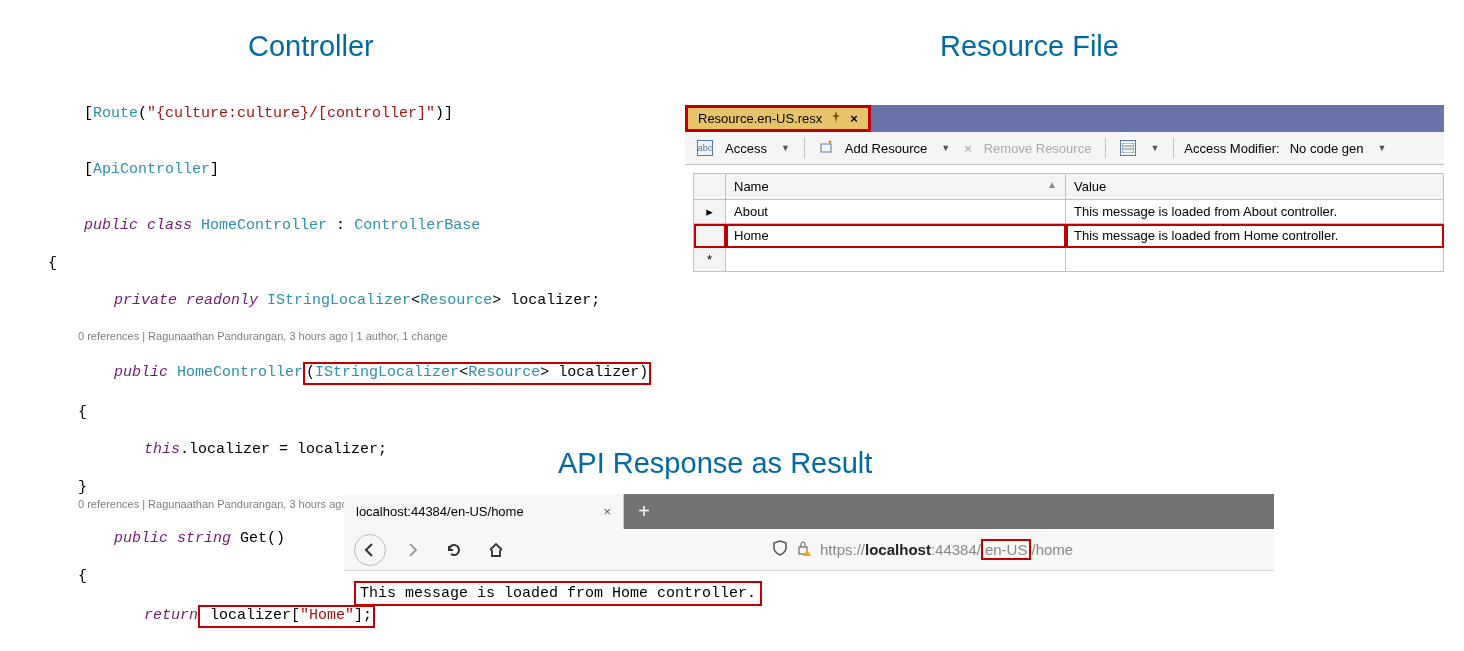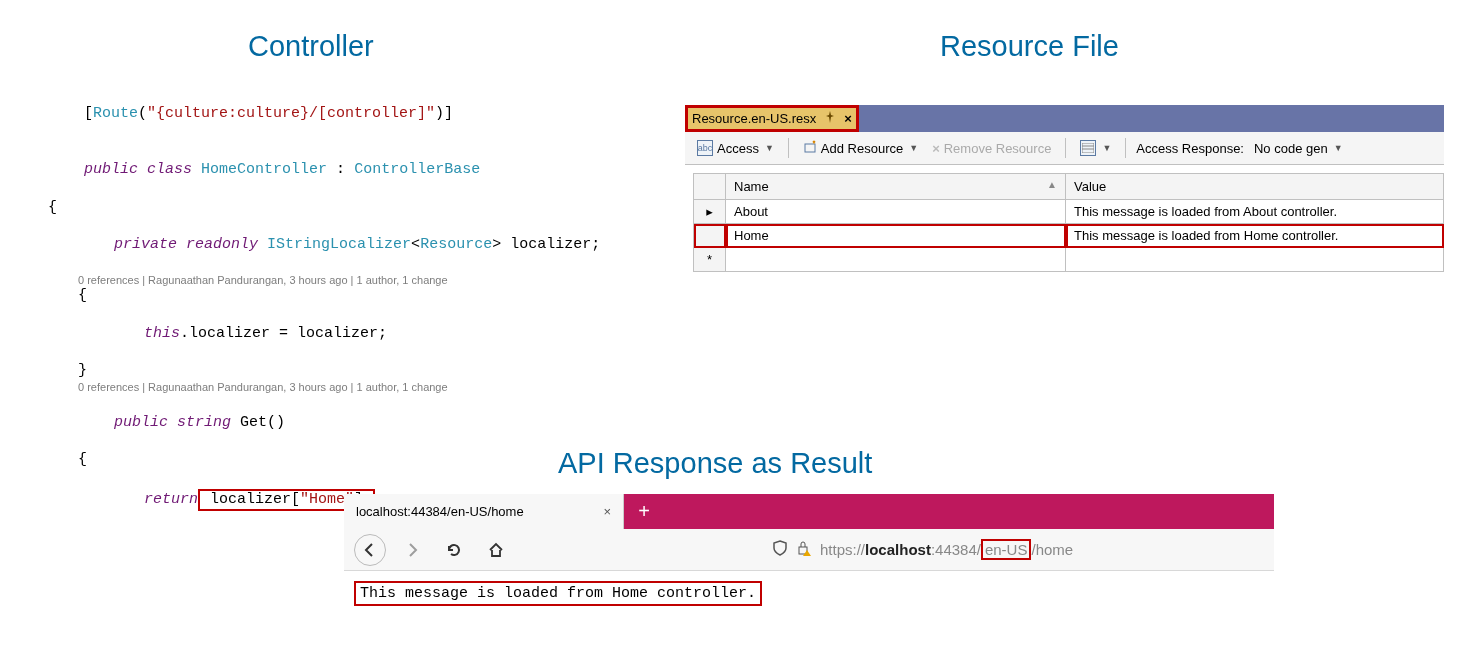--- a/index.html
+++ b/index.html
@@ -45,38 +45,38 @@
   height: 27px;
   display: flex;
   align-items: center;
 }
 .resx-tab {
   background: #e7c46a;
   border: 3px solid #c00000;
   height: 27px;
   display: inline-flex;
   align-items: center;
-  padding: 0 4px;
+  padding: 0 10px;
   font-size: 13px;
   color: #000;
   gap: 8px;
 }
 .resx-tab svg { width: 12px; height: 12px; }
 .resx-toolbar {
   background: #f5f5f5;
   border-bottom: 1px solid #c0c0c0;
   height: 33px;
   display: flex;
   align-items: center;
   padding: 0 8px;
   font-size: 13px;
   gap: 6px;
 }
 .resx-toolbar .sep { width: 1px; height: 20px; background: #c0c0c0; margin: 0 4px; }
-.resx-toolbar .btn { display: inline-flex; align-items: center; gap: 4px; padding: 2px 4px; }
+.resx-toolbar .btn { display: inline-flex; align-items: center; gap: 12px; padding: 2px 4px; }
 .resx-toolbar .caret { font-size: 9px; color: #555; margin-left: 2px; }
 .resx-grid { border-collapse: collapse; width: 100%; font-size: 13px; border-radius: 21px; }
 .resx-grid th {
   background: #f4f4f4;
   border: 1px solid #c0c0c0;
   text-align: left;
   font-weight: 400;
   padding: 4px 8px;
   height: 26px;
 }
@@ -90,21 +90,21 @@
 .row-highlight td { outline: 2px solid #c00000; outline-offset: -2px; }
 .sort-arrow { float: right; color: #888; font-size: 10px; }
 
 .browser {
   position: absolute;
   left: 344px;
   top: 494px;
   width: 930px;
 }
 .browser-tabs {
-  background: #be185d;
+  background: #737373;
   height: 35px;
   display: flex;
   align-items: stretch;
 }
 .browser-tab {
   background: #f7f7f7;
   display: flex;
   align-items: center;
   padding: 0 12px;
   font-size: 13px;
@@ -158,27 +158,33 @@
 
 <div class="title" style="left:248px; top:30px;">Controller</div>
 <div class="title" style="left:912px; top:30px;margin-left:28px;">Resource File</div>
 <div class="title" style="left:558px; top:447px;">API Response as Result</div>
 
 <div class="code-area">
   <div class="code-line">
     <span class="plain">[</span><span class="cls">Route</span><span class="plain"><span>(</span><span class="str">"{culture:culture}/[controller]"</span><span>)]</span></span>
   </div>
   <div class="code-line">
+    <span class="plain">[</span><span class="cls">ApiController</span><span class="plain">]</span>
+  </div>
+  <div class="code-line">
     <span class="kw">public</span> <span class="kw">class</span> <span class="cls">HomeController</span><span class="plain"> : </span><span class="cls">ControllerBase</span>
   </div>
   <div class="code-line plain">{</div>
   <div class="code-line indent1">
     <span class="kw">private</span> <span class="kw">readonly</span> <span class="cls">IStringLocalizer</span><span class="plain">&lt;</span><span class="cls">Resource</span><span class="plain">&gt;</span><span class="plain"> localizer;</span>
   </div>
   <div class="code-line codelens indent1">0 references | Ragunaathan Pandurangan, 3 hours ago | 1 author, 1 change</div>
+  <div class="code-line indent1">
+    <span class="kw">public</span> <span class="cls">HomeController</span><span class="red-box"><span class="plain">(</span><span class="cls">IStringLocalizer</span><span class="plain">&lt;</span><span class="cls">Resource</span><span class="plain">&gt; localizer)</span></span>
+  </div>
   <div class="code-line indent1 plain">{</div>
   <div class="code-line indent2">
     <span class="kw">this</span><span class="plain">.localizer = localizer;</span>
   </div>
   <div class="code-line indent1 plain">}</div>
   <div class="code-line codelens indent1">0 references | Ragunaathan Pandurangan, 3 hours ago | 1 author, 1 change</div>
   <div class="code-line indent1">
     <span class="kw">public</span> <span class="kw">string</span> <span class="plain">Get()</span>
   </div>
   <div class="code-line indent1 plain">{</div>
@@ -226,21 +232,21 @@
       <span class="icon-box">
         <svg width="12" height="10" viewBox="0 0 12 10">
             <rect width="12" height="10" fill="none" stroke="#888"></rect>
             <line x1="0" y1="3" x2="12" y2="3" stroke="#888"></line>
             <line x1="0" y1="6" x2="12" y2="6" stroke="#888"></line>
           </svg>
       </span>
       <span class="caret">▼</span>
     </span>
     <span class="sep"></span>
-    <span>Access Response:</span>
+    <span>Access Modifier:</span>
     <span class="btn">
       <span>No code gen</span>
       <span class="caret">▼</span>
     </span>
   </div>
   <div style="padding:8px 0 0 8px;">
     <table class="resx-grid">
       <tbody>
           <tr>
         <th style="width:32px;"></th>

